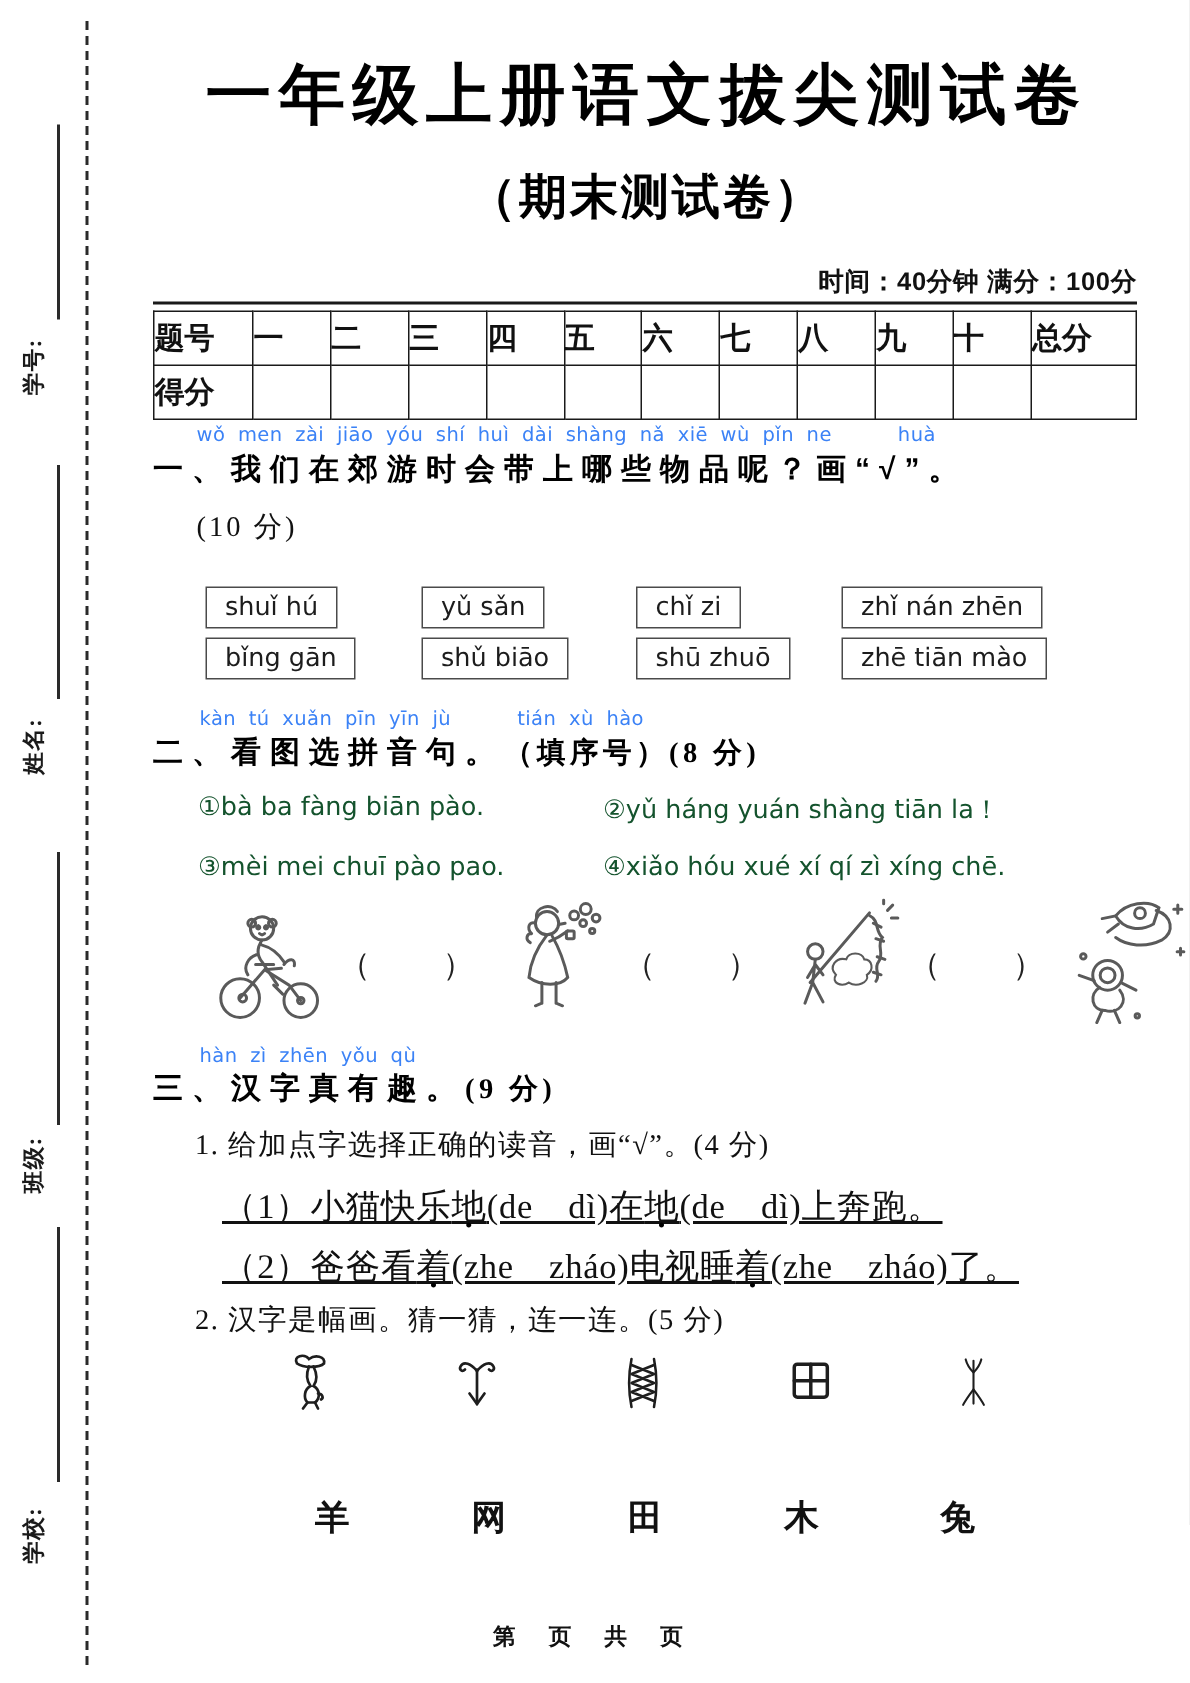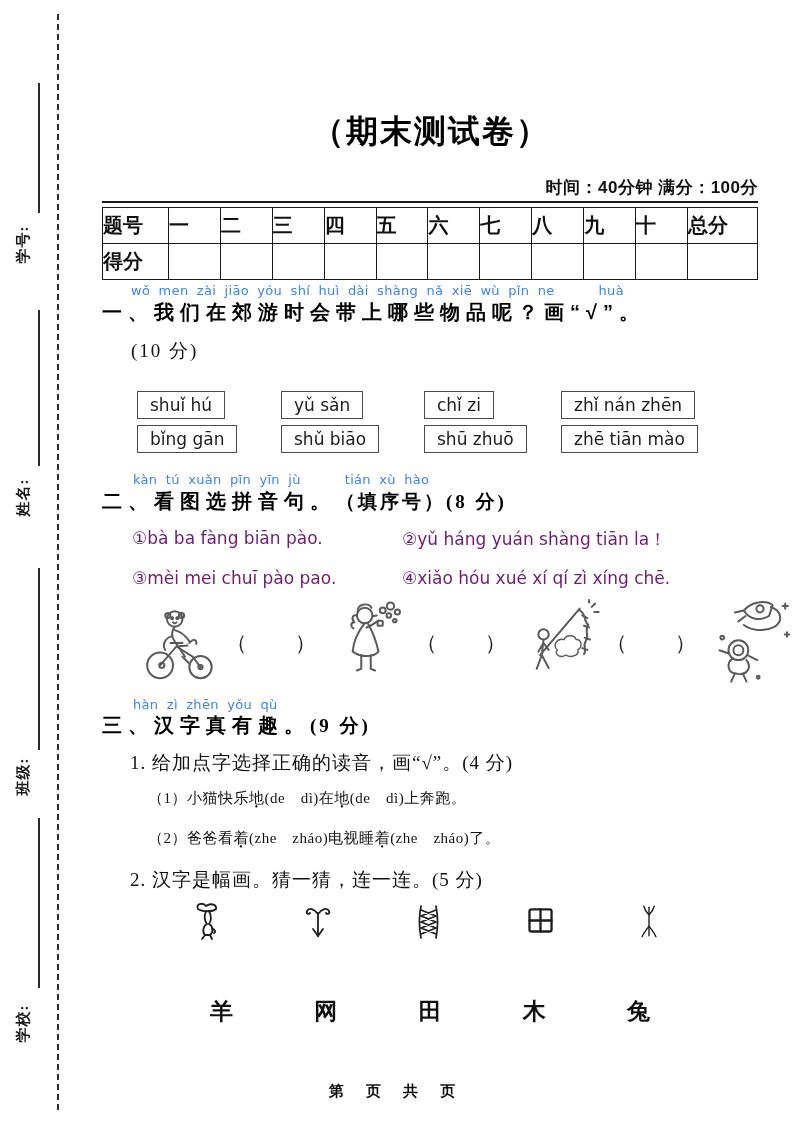--- a/index.html
+++ b/index.html
@@ -86,35 +86,35 @@
   .opt-box {
     justify-self:start; border:1.2px solid #4a4a4a; padding:3px 12px;
     font-family:"DejaVu Sans","Liberation Sans",sans-serif;
     font-size:17px; color:#1c1c1c; white-space:nowrap;
   }
   
   .sentences {
     position:absolute; top:528px; left:32px; width:620px;
     display:grid; grid-template-columns:270px 1fr; row-gap:17px;
     font-family:"DejaVu Sans","Liberation Sans",sans-serif;
-    font-size:17px; color:#701a75; white-space:nowrap;
+    font-size:17px; color:#14532d; white-space:nowrap;
   }
   
   .pic-row {
     position:absolute; top:597px; left:36px; width:620px; height:92px;
     display:flex; align-items:center; gap:8px;
   }
   .pic-group { display:flex; align-items:center; }
   .pic-group svg { flex:0 0 auto; }
   .answer-bracket {
     font-size:21px; letter-spacing:2px; margin-left:4px; color:#222; white-space:nowrap;
   }
   
   .sub-line { position:absolute; left:30px; font-size:19px; letter-spacing:1px; white-space:nowrap; }
-  .item-line { position:absolute; left:48px; font-size:15px; letter-spacing:0.5px; white-space:nowrap; }
+  .item-line { position:absolute; left:48px; font-size:23px; letter-spacing:0.5px; white-space:nowrap;text-decoration:underline; }
   .dot { position:relative; }
   .dot::after {
     content:"•"; position:absolute; left:50%; transform:translateX(-50%);
     bottom:-0.62em; font-size:0.62em; color:#000;
   }
   .glyph-row {
     position:absolute; top:900px; left:92px; width:470px;
     display:flex; justify-content:space-between; align-items:center;
   }
   .hanzi-row {
@@ -147,20 +147,21 @@
   </div>
   <div class="side-label-wrap f3">
     <span class="side-label">班级:</span>
   </div>
   <div class="side-label-wrap f4">
     <span class="side-label">学校:</span>
   </div>
 
   <div class="main">
 
+    <div class="title">一年级上册语文拔尖测试卷</div>
     <div class="subtitle">（期末测试卷）</div>
     <div class="info">时间：40分钟  满分：100分</div>
 
     <div class="table-topline"></div>
     <table class="score">
       <tbody>
           <tr>
         <td class="c-first">题号</td>
         <td>一</td>
         <td>二</td>

